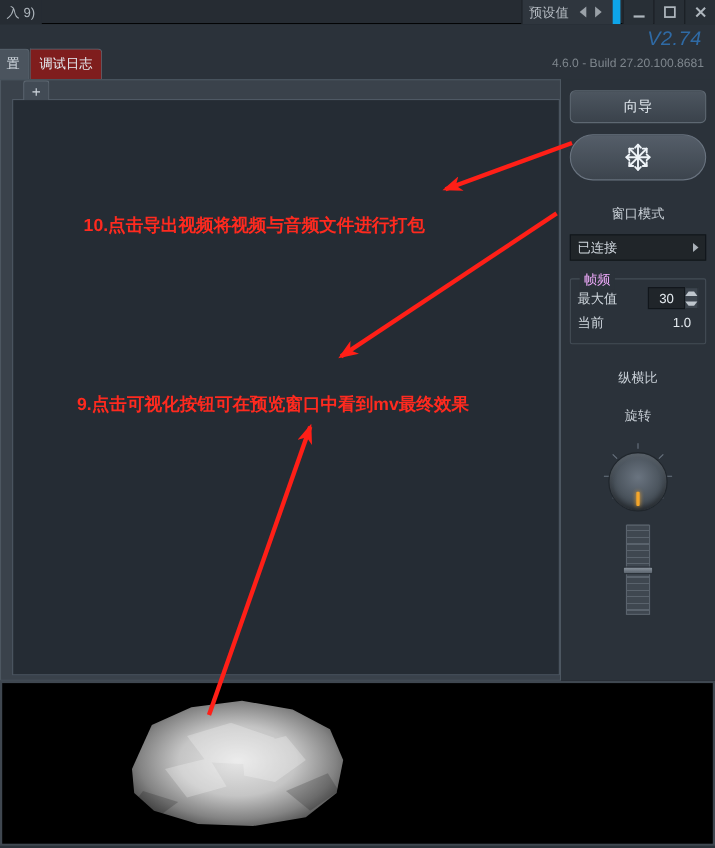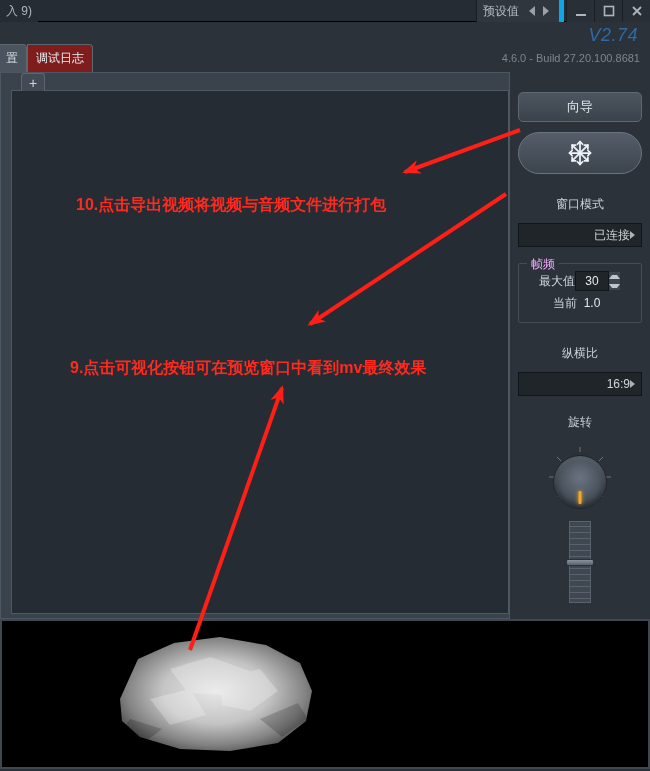--- a/index.html
+++ b/index.html
@@ -2,21 +2,21 @@
 <html><head>
   <meta charset="utf-8">
   <style>
     *{box-sizing:border-box;margin:0;padding:0;font-family:"Microsoft YaHei",Arial,sans-serif;-webkit-font-smoothing:antialiased}
     html,body{width:650px;height:771px;overflow:hidden}
     body{background:#2b323a;color:#c6cdd4;font-size:12px;position:relative}
 
     
     .winstrip{position:absolute;left:0;top:0;right:0;height:22px;background:#262c33;border-bottom:1px solid #000}
     .winstrip .left-frag{position:absolute;left:0;top:0;height:22px;line-height:22px;padding:0 6px;color:#aeb6bd;background:#262c33}
-    .preset{position:absolute;right:86px;top:0;height:22px;display:flex;align-items:center;background:#2f363e;padding:0 6px;border-left:1px solid #1a1f24;border-right:5px solid #0ea5e9}
+    .preset{position:absolute;right:86px;top:0;height:22px;display:flex;align-items:center;background:#2f363e;padding:0 6px;border-left:1px solid #1a1f24;border-right:7px solid #0ea5e9}
     .preset .lbl{color:#b5bbc2;margin-right:6px;font-size:12px}
     .tri{display:inline-block;width:0;height:0}
     .tri.l{border-top:5px solid transparent;border-bottom:5px solid transparent;border-right:6px solid #9aa1a8}
     .tri.r{border-top:5px solid transparent;border-bottom:5px solid transparent;border-left:6px solid #9aa1a8}
     .preset .nav{display:inline-flex;align-items:center;justify-content:center;width:14px;height:22px;cursor:pointer}
     .sysbtns{position:absolute;right:0;top:0;height:22px;display:flex}
     .sysbtn{width:28px;height:22px;display:flex;align-items:center;justify-content:center;background:#282f36;border-left:1px solid #1a1f24;cursor:pointer}
     .sysbtn svg{display:block}
 
     
@@ -32,29 +32,29 @@
     .canvas-wrap{position:absolute;left:0;top:72px;width:510px;height:547px;background:#3a424b;border:1px solid #4d5761}
     .canvas-inner{position:absolute;left:10px;top:8px;right:0;bottom:4px;background:#252c34;border:1px solid #4f5964}
     .addtab{position:absolute;left:20px;top:0;width:24px;height:18px;background:#424b55;border:1px solid #5c6670;border-bottom:none;border-top-left-radius:3px;border-top-right-radius:3px;display:flex;align-items:center;justify-content:center;color:#cfd6dd;font-size:14px;line-height:1;z-index:2}
     
     .canvas-inner{top:17px}
 
     
     .ann{position:absolute;color:#ff2a1f;font-size:16px;font-weight:700;white-space:nowrap;z-index:5}
 
     
-    .side{position:absolute;right:8px;top:92px;width:124px;display:flex;flex-direction:column;gap:10px}
+    .side{position:absolute;right:8px;top:82px;width:124px;display:flex;flex-direction:column;gap:10px}
     .btn{height:30px;background:linear-gradient(#4d5660,#3a424b);border:1px solid #5e6872;border-radius:5px;color:#dfe6ec;font-size:13px;display:flex;align-items:center;justify-content:center;cursor:pointer}
     .freezebtn{height:42px;border-radius:21px;background:linear-gradient(#555e69,#3c444d);border:1px solid #6a7480;display:flex;align-items:center;justify-content:center;cursor:pointer}
     .sect-title{text-align:center;color:#c9d0d7;font-size:12px;margin-top:12px}
-    .dropdown{height:24px;background:#202529;border:1px solid #10161b;display:flex;align-items:center;justify-content:flex-end;padding:0 6px;color:#cfd6dd;font-size:12px;cursor:pointer}
+    .dropdown{height:24px;background:#202529;border:1px solid #10161b;display:flex;align-items:center;justify-content:space-between;padding:0 6px;color:#cfd6dd;font-size:12px;cursor:pointer}
     .dd-caret{border-top:4px solid transparent;border-bottom:4px solid transparent;border-left:5px solid #aab1b8}
     .group{border:1px solid #444d56;border-radius:2px;padding:6px 6px 8px 6px;position:relative;margin-top:6px}
     .group .gtitle{position:absolute;left:8px;top:-8px;background:#2b323a;padding:0 4px;color:#f0abfc;font-size:12px}
-    .row{display:flex;align-items:center;justify-content:center;height:22px}
+    .row{display:flex;align-items:center;justify-content:space-between;height:22px}
     .row .lbl{font-size:12px;color:#cfd6dd}
     .spin{display:flex;align-items:center}
     .spin .val{width:34px;height:20px;background:#20252a;border:1px solid #11161b;color:#e4eaef;font-size:12px;display:flex;align-items:center;justify-content:center}
     .spin .arrows{width:12px;height:20px;background:#3d454e;border:1px solid #2a3138;border-left:none;display:flex;flex-direction:column}
     .spin .arrows span{flex:1;display:flex;align-items:center;justify-content:center}
     .mini-up{border-left:3px solid transparent;border-right:3px solid transparent;border-bottom:4px solid #bfc6cd}
     .mini-dn{border-left:3px solid transparent;border-right:3px solid transparent;border-top:4px solid #bfc6cd}
     .val-static{color:#e4eaef;font-size:12px;min-width:30px;text-align:center}
 
     
@@ -169,24 +169,20 @@
           </span>
       </span>
     </div>
     <div class="row">
       <span class="lbl">当前</span>
       <span class="val-static">1.0</span>
     </div>
   </div>
 
   <div class="sect-title">纵横比</div>
-  <div class="dropdown">
-    <span>16:9</span>
-    <span class="dd-caret"></span>
-  </div>
 
   <div class="sect-title" style="margin-top:8px">旋转</div>
   <div class="knob-wrap">
     <svg class="knob-ticks" viewBox="0 0 70 62">
       <g stroke="#6a7480" stroke-width="1">
         <line x1="35" y1="2" x2="35" y2="7"></line>
         <line x1="12" y1="12" x2="16" y2="16"></line>
           <line x1="58" y1="12" x2="54" y2="16"></line>
         <line x1="4" y1="32" x2="9" y2="32"></line>
           <line x1="66" y1="32" x2="61" y2="32"></line>

